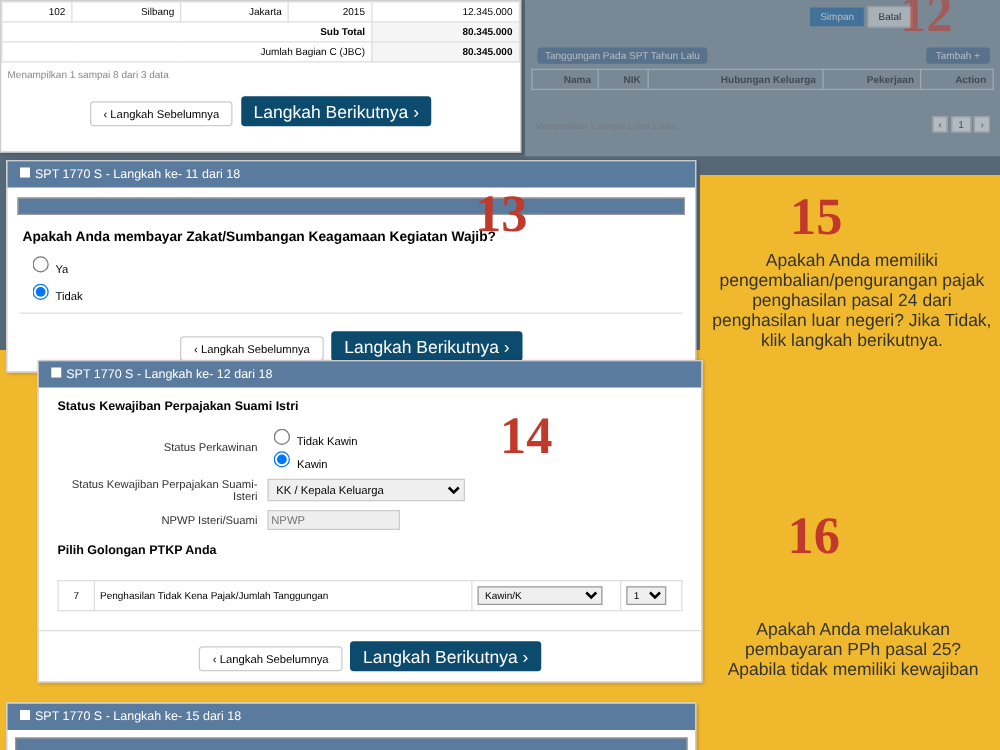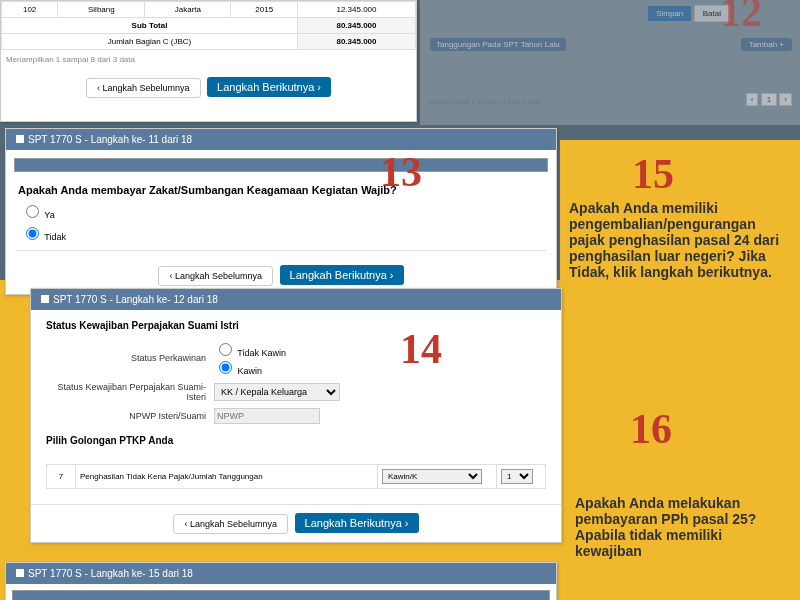--- a/index.html
+++ b/index.html
@@ -2,33 +2,33 @@
 <html><head>
 <meta charset="utf-8">
 <style>
 body{margin:0;padding:0;width:800px;height:600px;background:#566876;font-family:Arial,sans-serif;font-size:9px;position:relative;overflow:hidden}
 .bg-yellow{position:absolute;background:#f0b82d}
 .panel{position:absolute;background:#fff;border:1px solid #ccc;box-shadow:1px 1px 3px rgba(0,0,0,0.2)}
 .step-num{position:absolute;color:#c0392b;font-family:Georgia,serif;font-weight:bold;font-size:42px}
 .pnl-hdr{background:#5a7a9e;color:#fff;padding:5px 10px;font-size:10px}
 .box-ico{display:inline-block;width:8px;height:8px;background:#fff;margin-right:4px}
 .btn-prev{background:#fff;border:1px solid #ccc;padding:4px 10px;font-size:9px;margin-right:4px;border-radius:3px}
-.btn-next{background:#0369a1;color:#fff;border:none;padding:4px 10px;font-size:11px;border-radius:3px}
+.btn-next{background:#0c4a6e;color:#fff;border:none;padding:4px 10px;font-size:14px;border-radius:3px}
 .btn-row{text-align:center;padding:8px}
-.qtext{color:#333;font-size:14px;font-weight:bold;}
+.qtext{color:#333;font-size:14px;font-weight:normal;text-align:center}
 .small-gray{color:#888;font-size:8px}
 .dim{opacity:0.55}
 .tbl{width:100%;border-collapse:collapse}
-.tbl td,.tbl th{border:1px solid #ddd;padding:3px 5px;font-size:8px;text-align:center}
+.tbl td,.tbl th{border:1px solid #ddd;padding:3px 5px;font-size:8px;text-align:right}
 .amt{text-align:right}
 .bluebar{height:12px;background:#5a7a9e;border:1px solid #999;margin:8px}
 .form-row{display:flex;align-items:center;padding:3px 0}
 .form-lbl{width:160px;text-align:right;padding-right:8px;font-size:9px;color:#333}
 .form-ctrl{flex:1}
-.sel{border:1px solid #ccc;padding:2px;font-size:9px;width:126px}
+.sel{border:1px solid #ccc;padding:2px;font-size:9px;width:158px}
 .ro-input{border:1px solid #ccc;background:#eee;padding:2px;width:100px;color:#aaa;font-size:9px}
 .radio-opt{padding:2px 15px;font-size:9px}
 .ptkp-tbl{width:100%;border-collapse:collapse;margin:5px 0}
 .ptkp-tbl td{border:1px solid #ddd;padding:4px;font-size:8px}
 .sel-sm{border:1px solid #999;font-size:8px;padding:1px}
 </style>
 </head>
 <body>
 
 <div class="bg-yellow" style="left:560px;top:140px;width:240px;height:460px"></div>
@@ -63,20 +63,27 @@
 
 <div class="dim" style="position:absolute;left:420px;top:0;width:380px;height:125px;background:#97a3af;color:#333">
 <div style="position:absolute;right:70px;top:5px">
 <button style="background:#337ab7;color:#fff;border:none;padding:3px 8px;font-size:8px">Simpan</button>
 <button style="background:#eee;border:1px solid #ccc;padding:3px 8px;font-size:8px">Batal</button>
 </div>
 <div style="position:absolute;left:10px;top:38px;font-size:8px;color:#fff;background:#5a7a9e;padding:2px 6px;border-radius:3px">Tanggungan Pada SPT Tahun Lalu</div>
 <button style="position:absolute;right:8px;top:38px;background:#5a7a9e;color:#fff;border:none;padding:2px 8px;font-size:8px;border-radius:3px">Tambah +</button>
 <table class="tbl" style="position:absolute;left:5px;top:55px;width:370px;font-size:7px">
 <tbody>
+        <tr>
+          <th>Nama</th>
+          <th>NIK</th>
+          <th>Hubungan Keluarga</th>
+          <th>Pekerjaan</th>
+          <th>Action</th>
+        </tr>
 </tbody>
     </table>
 <div class="small-gray" style="position:absolute;left:8px;top:98px;font-size:7px">Menampilkan 1 sampai 1 dari 1 data</div>
 <div style="position:absolute;right:8px;top:95px;font-size:8px">
 <span style="border:1px solid #ccc;padding:1px 4px;background:#fff">‹</span>
 <span style="border:1px solid #ccc;padding:1px 5px;background:#fff">1</span>
 <span style="border:1px solid #ccc;padding:1px 4px;background:#fff">›</span>
 </div>
 </div>
 <div class="step-num dim" style="left:720px;top:-12px;font-size:42px">12</div>

